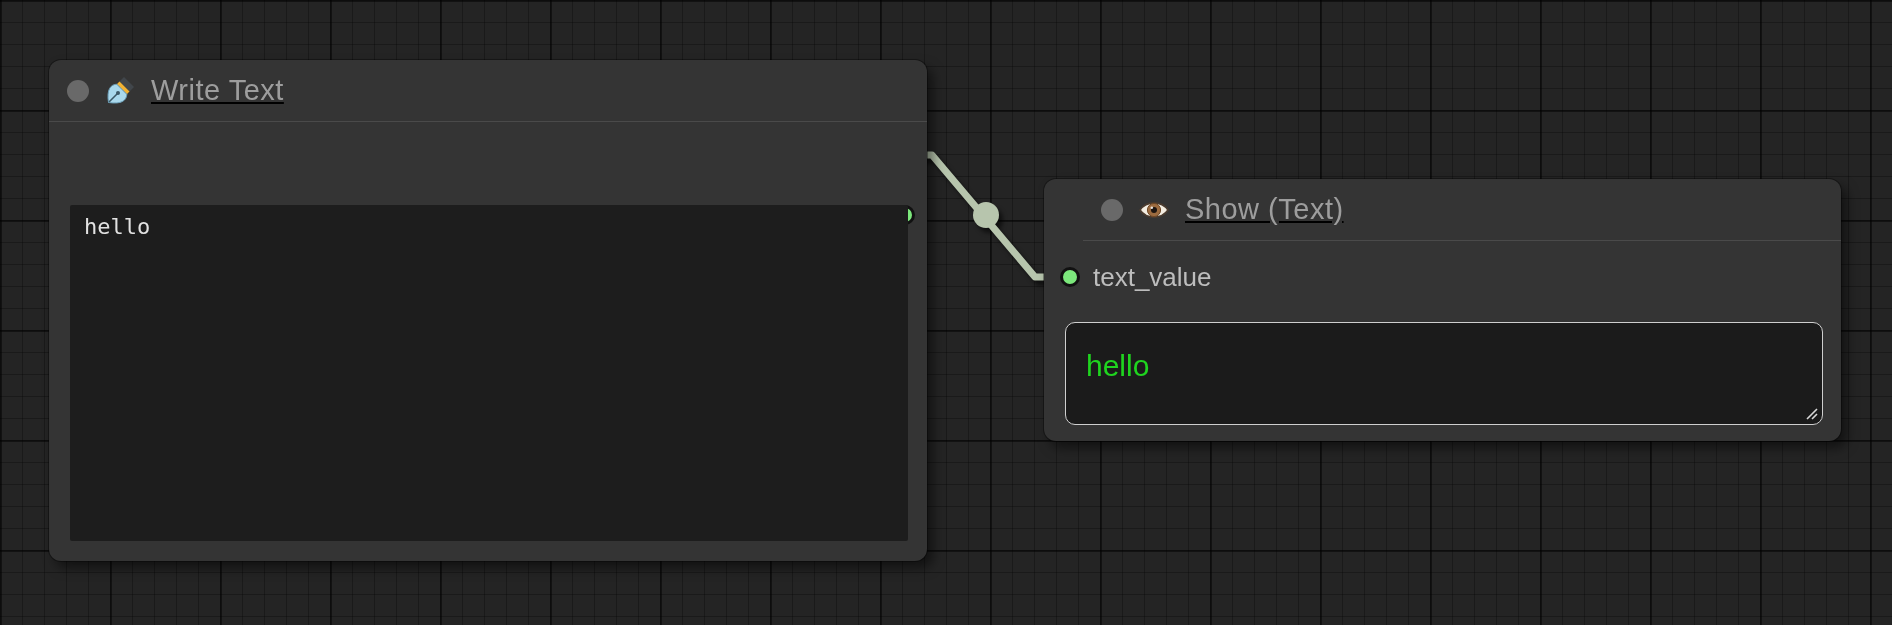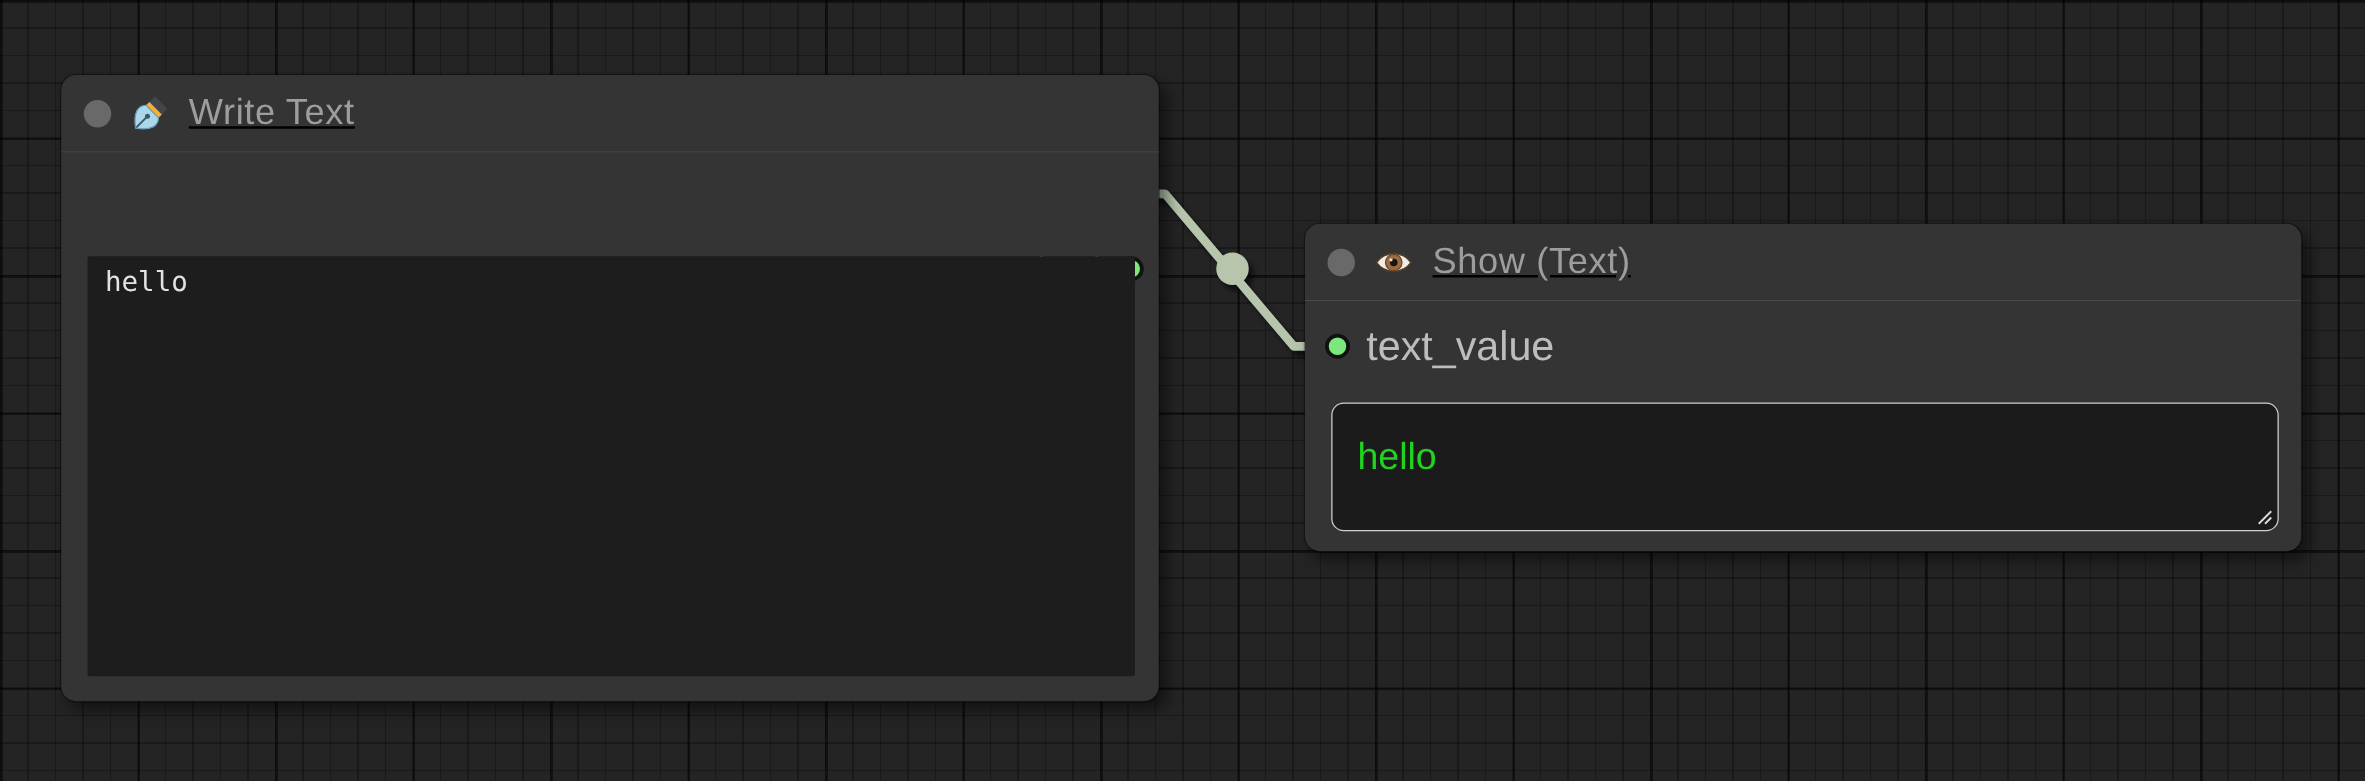--- a/index.html
+++ b/index.html
@@ -31,21 +31,21 @@
 
   .node {
     position: absolute;
     background: var(--node-bg, #343434);
     border-radius: 12px;
     box-shadow: 0 0 0 1px rgba(0,0,0,0.35), 6px 7px 12px rgba(0,0,0,0.5);
     z-index: 2;
     text-decoration: underline;
   }
   .node-write { left: 49px;  top: 60px;  width: 878px; height: 501px; }
-  .node-show  { left: 1044px; top: 179px; width: 797px; height: 262px; }
+  .node-show  { left: 1044px; top: 179px; width: 797px; height: 262px; padding-left: 39px; }
 
   .titlebar {
     height: 62px;
     display: flex; align-items: center;
     padding: 0 18px; gap: 15px;
     border-bottom: 1.5px solid var(--separator, #4a4a4a);
     border-radius: 12px 12px 0 0;
   }
   .collapse-dot {
     width: 22px; height: 22px; border-radius: 50%;
@@ -55,21 +55,21 @@
   .node-icon { width: 32px; height: 32px; flex: 0 0 auto; display: inline-flex; }
   .node-title {
     font-size: 29px; color: var(--node-title-text, #9d9d9d);
     white-space: nowrap; letter-spacing: 0.5px;
   }
 
   .slot-row {
     position: absolute; height: 34px;
     display: flex; align-items: center; gap: 13px;
   }
-  .slot-label { font-size: 33px; color: var(--slot-label, #bdbdbd); }
+  .slot-label { font-size: 26px; color: var(--slot-label, #bdbdbd); }
   .port {
     width: 20px; height: 20px; border-radius: 50%;
     background: var(--port-green, #7ce87c);
     border: 3px solid var(--port-ring, #111111);
     flex: 0 0 auto;
   }
   .node-write .output-row { top: 138px; right: 12px; }
   .node-show  .input-row  { top: 81px;  left: 16px; }
 
   .write-textarea {

